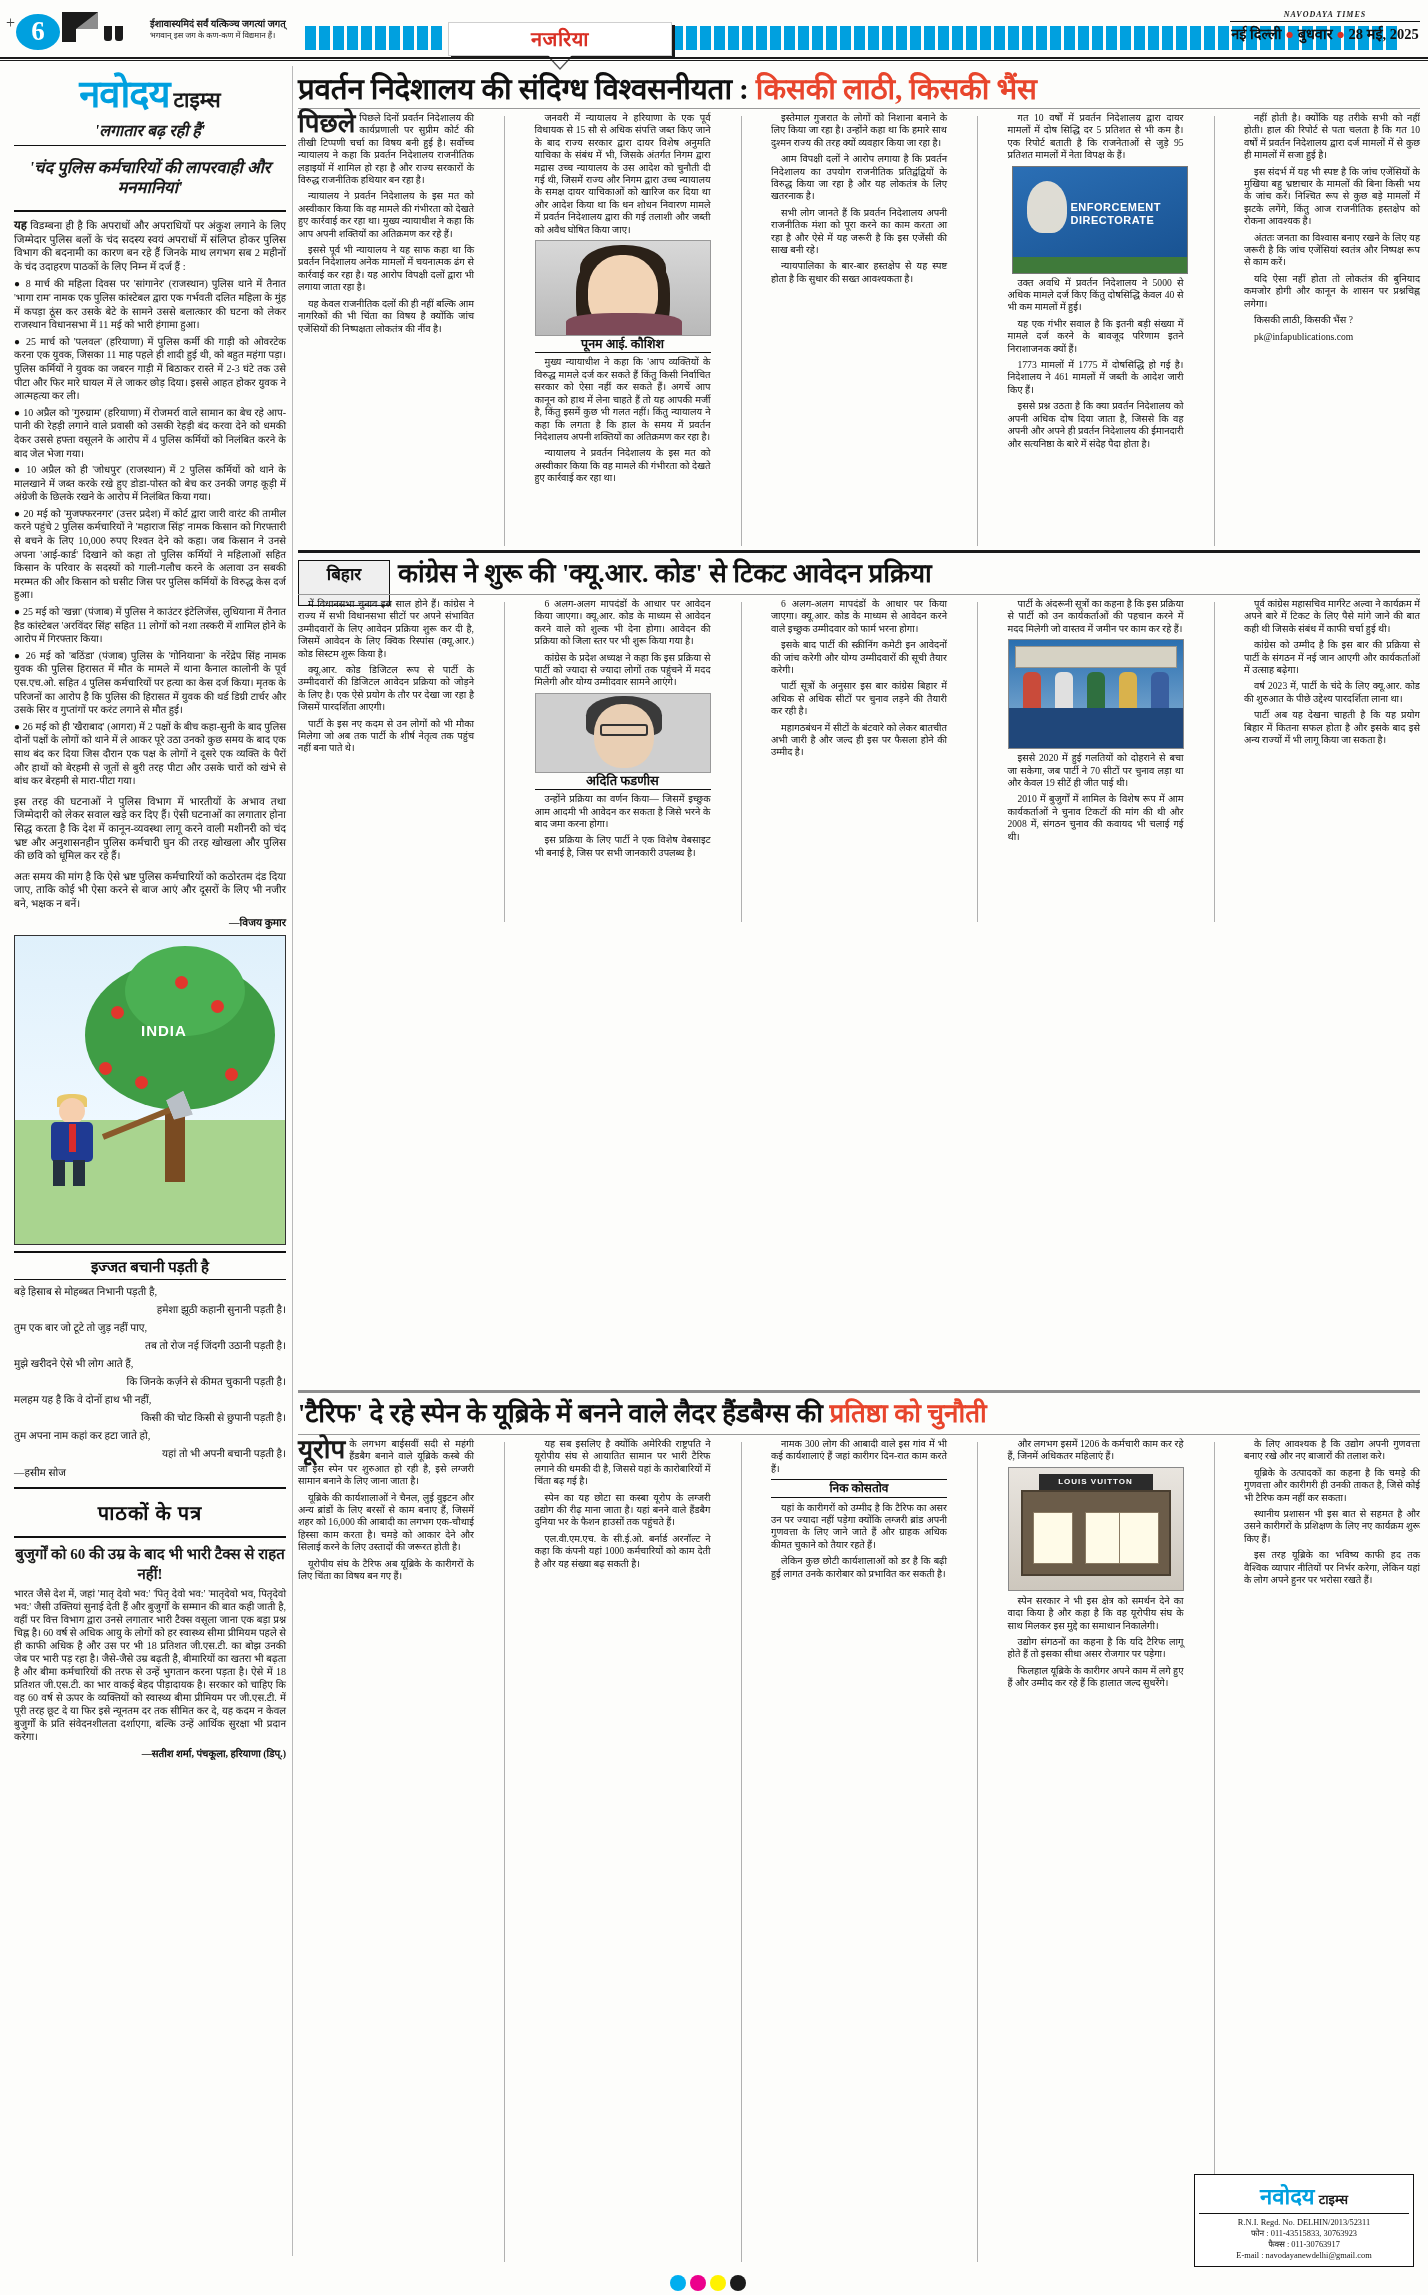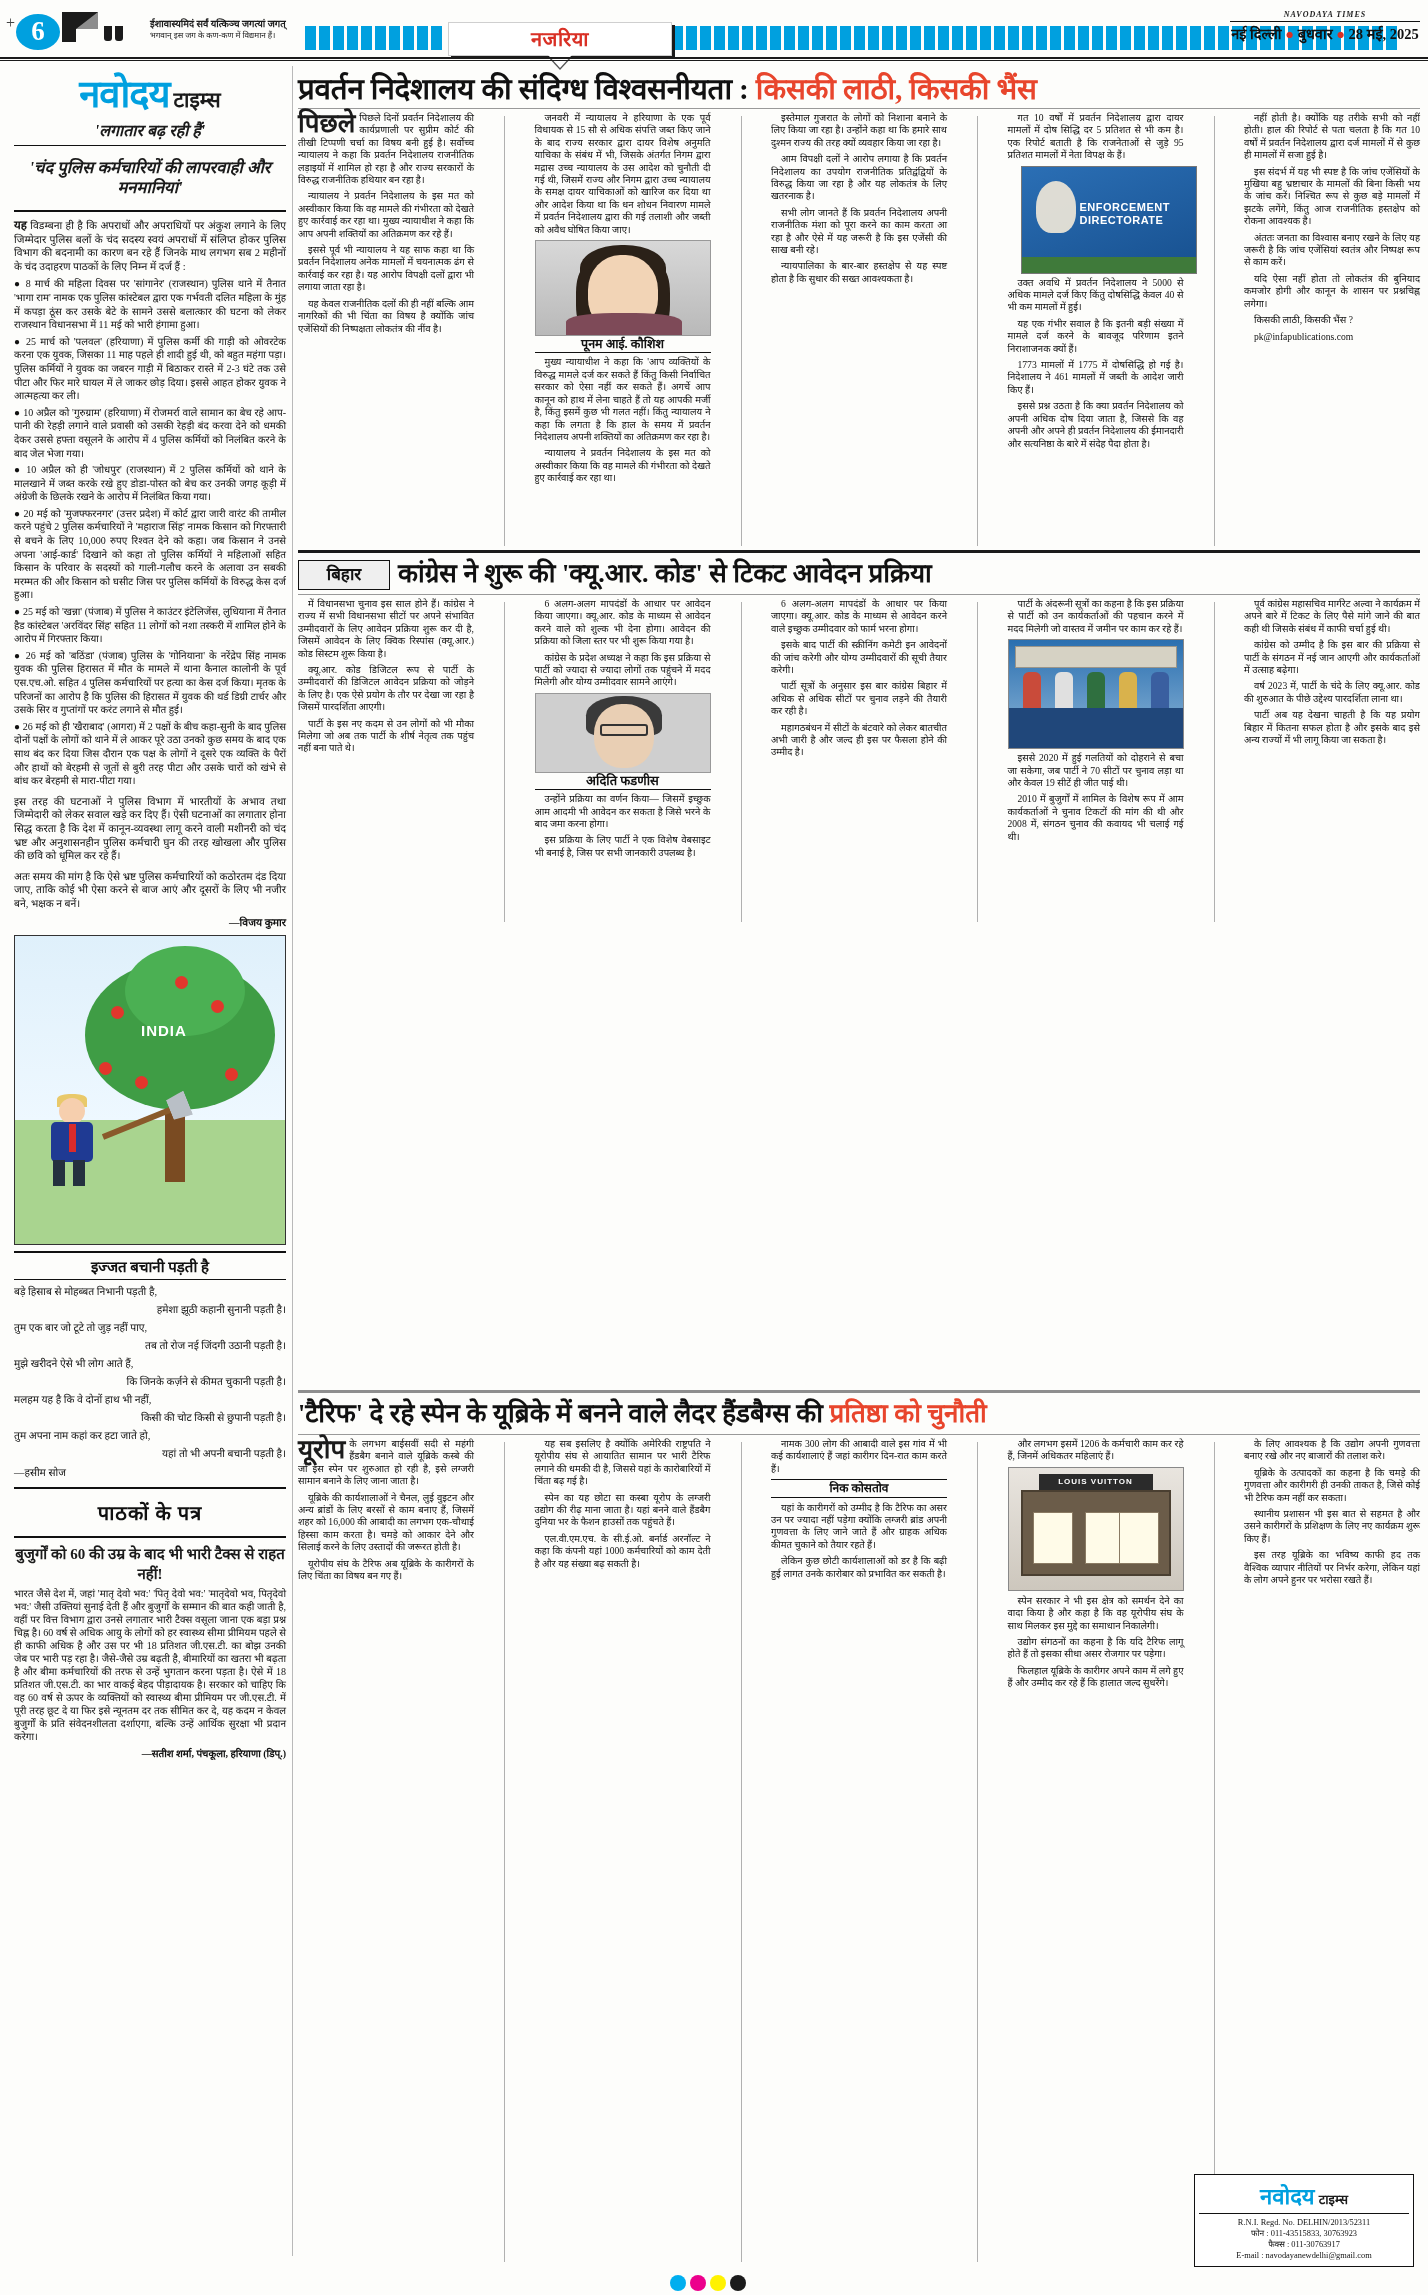--- a/index.html
+++ b/index.html
@@ -132,32 +132,32 @@
       border:1px solid #999; position:relative; overflow:hidden; margin:3px 0 2px; }
   .author-photo .face{position:absolute;left:52px;top:14px;width:70px;height:76px;background:#f2d4b6;border-radius:46% 46% 42% 42%;}
   .author-photo .hair{position:absolute;left:44px;top:4px;width:86px;height:48px;background:#2b2118;border-radius:48% 48% 22% 22%;}
   .author-photo .hair2{position:absolute;left:40px;top:28px;width:20px;height:60px;background:#2b2118;border-radius:40%;}
   .author-photo .hair3{position:absolute;right:40px;top:28px;width:20px;height:60px;background:#2b2118;border-radius:40%;}
   .author-photo .shoulder{position:absolute;left:30px;bottom:0;width:116px;height:22px;background:#7e4a58;border-radius:40% 40% 0 0;}
   .author-name { text-align:center; font-size:12.5px; font-weight:bold; border-bottom:1px solid #111;
       padding-bottom:2px; margin-bottom:3px; }
 
   .ed-photo { width:176px; height:108px; background:#1f5fa8; border:1px solid #777;
-      position:relative; overflow:hidden; margin:3px 13px; }
+      position:relative; overflow:hidden; margin:3px 4px; }
   .ed-photo .wall{position:absolute;inset:0;background:linear-gradient(160deg,#2b6fb5,#17508f);}
   .ed-photo .emblem{position:absolute;left:14px;top:14px;width:40px;height:52px;background:#e8e3d6;
       border-radius:50% 50% 38% 38%;opacity:.95;}
   .ed-photo .txt{position:absolute;left:58px;top:34px;color:#fff;font-size:11px;font-weight:bold;
       font-family:"Liberation Sans",sans-serif;letter-spacing:.5px;line-height:13px;}
   .ed-photo .grass{position:absolute;left:0;bottom:0;width:100%;height:16px;background:#3f7a3a;}
 
   
   .sec2 { position:absolute; left:298px; top:556px; width:1122px; }
   .sec2-topline { position:absolute; left:0; top:-6px; width:1122px; height:3px; background:#1b1b1b; }
-  .kicker { position:absolute; left:0; top:4px; width:92px; height:30px; background:#efefef;
+  .kicker { position:absolute; left:0; top:4px; width:92px; height:46px; background:#efefef;
       border:1px solid #111; font-size:17px; font-weight:bold; text-align:center; line-height:28px; }
   .sec2 h2 { position:absolute; left:100px; top:2px; width:1020px;
       font-size:26px; font-weight:bold; line-height:32px; }
   .sec2-rule { position:absolute; left:0; top:38px; width:1122px; height:1px; background:#999; }
   .sec2-cols { position:absolute; left:0; top:42px; width:1122px; height:330px; }
 
   .author2-photo { width:176px; height:80px; background:#cfcfcf; border:1px solid #999;
       position:relative; overflow:hidden; margin:3px 0 2px; }
   .author2-photo .face{position:absolute;left:58px;top:10px;width:60px;height:64px;background:#e9cfb4;border-radius:46%;}
   .author2-photo .hair{position:absolute;left:50px;top:2px;width:76px;height:40px;background:#3a3a3a;border-radius:48% 48% 20% 20%;}

